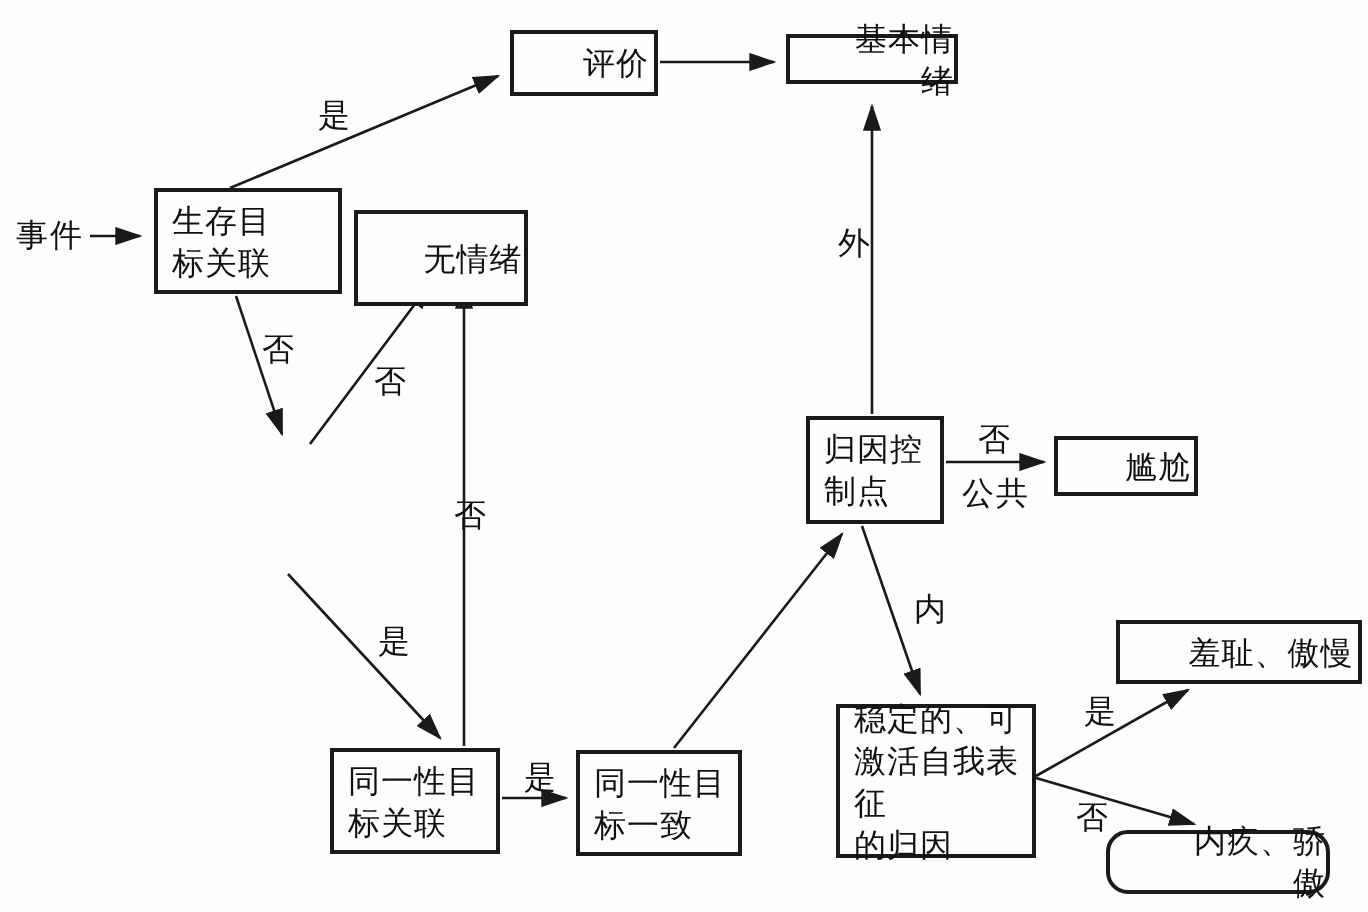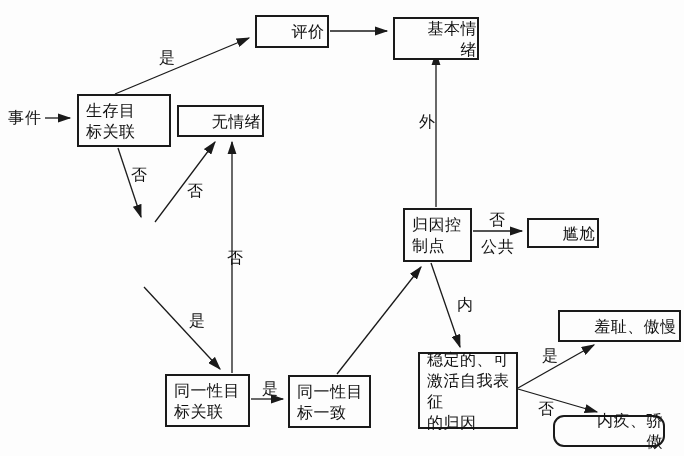--- a/index.html
+++ b/index.html
@@ -73,23 +73,23 @@
     </g>
   </svg>
 
   <div class="floating-label" style="left:8px; top:109px;">事件</div>
 
   <div class="node left" style="left:77px; top:94px; width:94px; height:53px;">生存目
 标关联</div>
 
   <div class="node center" style="left:255px; top:15px; width:74px; height:33px;">评价</div>
 
-  <div class="node center" style="left:393px; top:17px; width:86px; height:43px;">基本情绪</div>
+  <div class="node center" style="left:393px; top:17px; width:86px; height:25px;">基本情绪</div>
 
-  <div class="node center" style="left:177px; top:105px; width:87px; height:32px;">无情绪</div>
+  <div class="node center" style="left:177px; top:105px; width:87px; height:48px;">无情绪</div>
 
 
   <div class="node left" style="left:165px; top:374px; width:85px; height:53px;">同一性目
 标关联</div>
 
   <div class="node left" style="left:288px; top:375px; width:83px; height:53px;">同一性目
 标一致</div>
 
   <div class="node center" style="left:527px; top:218px; width:72px; height:30px;">尴尬</div>
 

